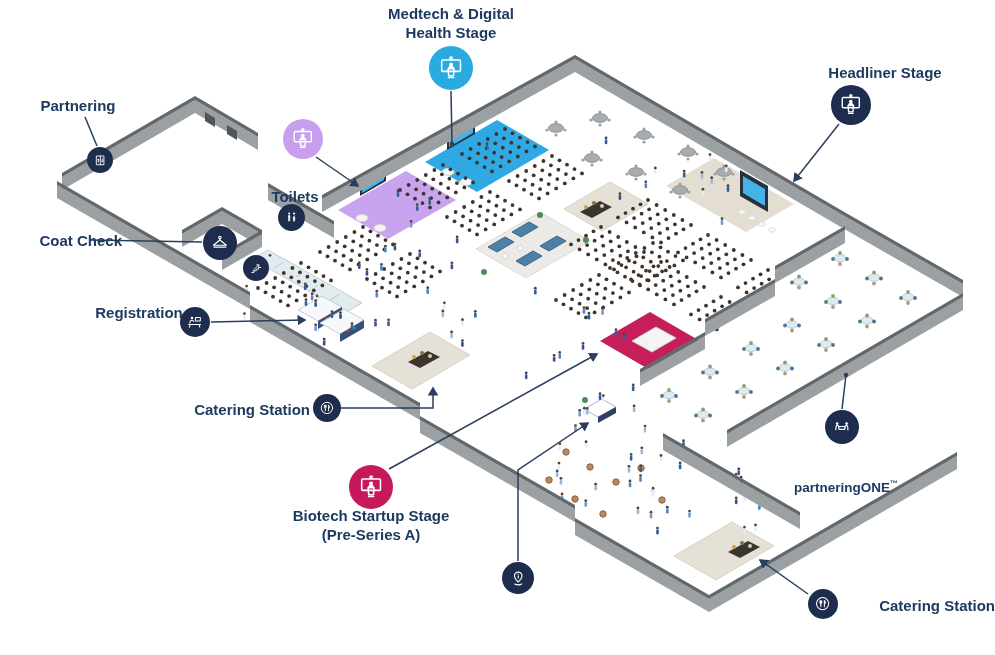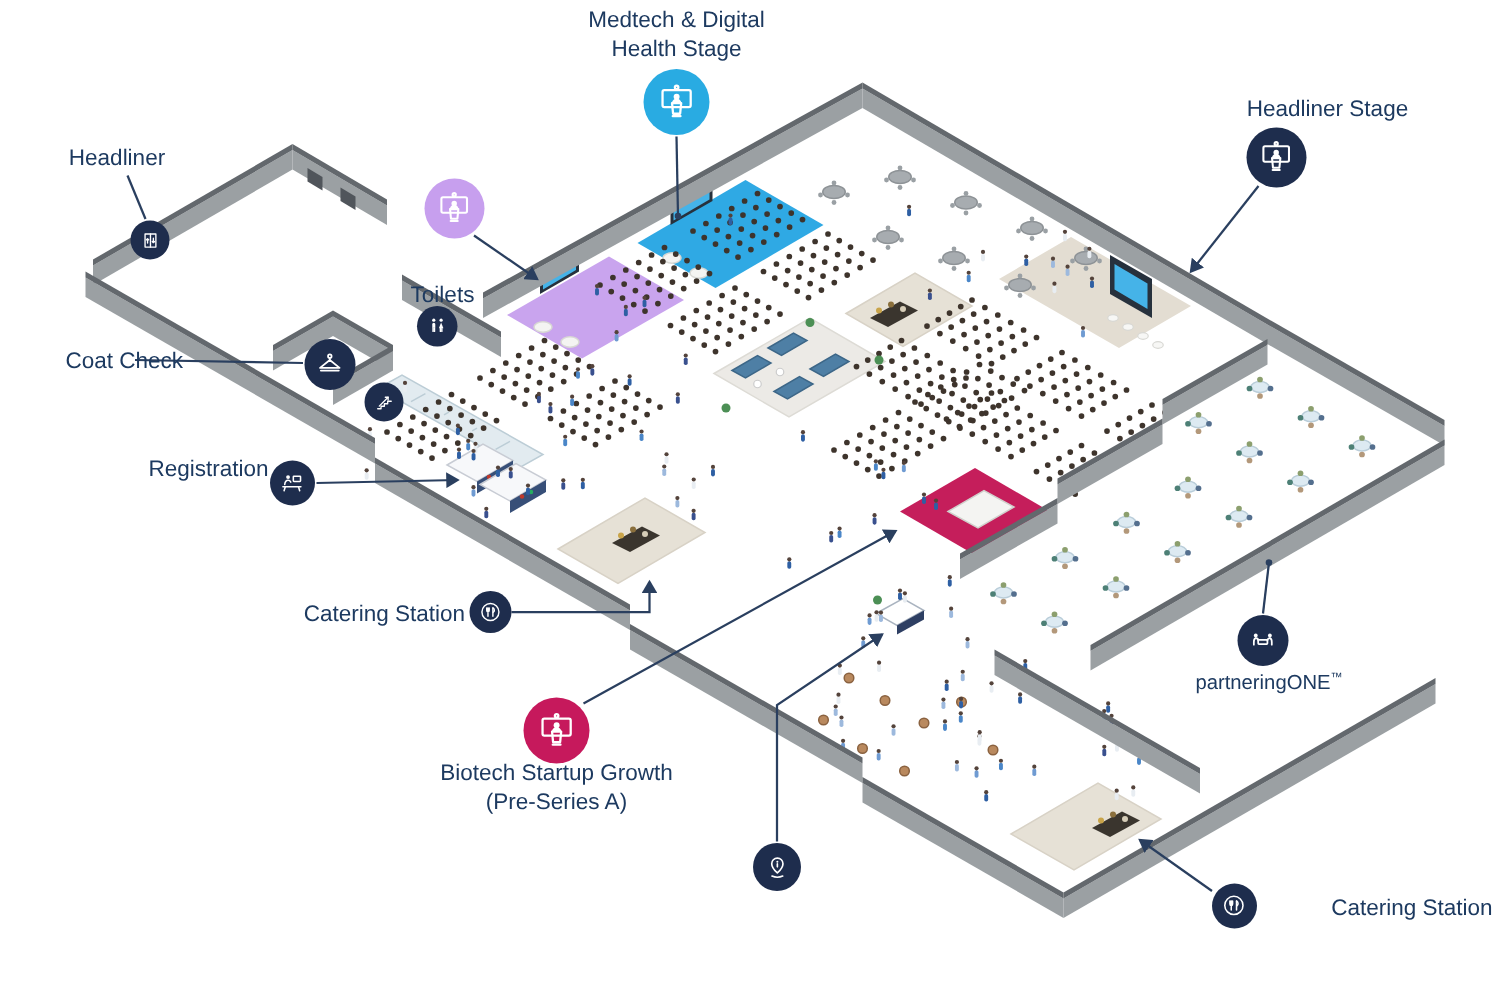--- a/index.html
+++ b/index.html
@@ -1,24 +1,24 @@
 <!DOCTYPE html>
 <html><head>
 <meta charset="utf-8">
 <style>
   html,body{margin:0;padding:0;background:#fff;}
   #stage{position:relative;width:995px;height:655px;background:#fff;overflow:hidden;
          font-family:"Liberation Sans",sans-serif;}
   #map{position:absolute;left:0;top:0;}
-  .lbl{position:absolute;font-weight:400;font-size:15px;line-height:19px;color:#1d3a60;
+  .lbl{position:absolute;font-weight:700;font-size:15px;line-height:19px;color:#1d3a60;
        text-align:center;white-space:nowrap;}
   .lbl.left{text-align:right;}
   .lbl.right{text-align:right;}
   .lbl sup{font-size:8px;}
-  .pone{font-size:13.5px;}
+  .pone{font-size:13.5px;margin-top:32px;}
   .ic{position:absolute;border-radius:50%;display:flex;align-items:center;justify-content:center;}
   .ic svg{width:64%;height:64%;}
   .ic svg *{stroke:#fff;stroke-width:1.3;fill:none;stroke-linecap:round;stroke-linejoin:round;}
   .ic svg .f{fill:#fff;stroke:none;}
 </style>
 </head>
 <body>
 
 <div id="stage">
   <svg id="map" width="995" height="655" viewBox="0 0 995 655">
@@ -917,21 +917,21 @@
         <circle cx="12" cy="3.6" r="1"></circle>
         <rect x="4" y="5.2" width="16" height="9.6" rx="1"></rect>
         <circle class="f" cx="12" cy="9" r="1.7"></circle>
         <path class="f" d="M9.3 12.4c.3-1.6 1.4-2.5 2.7-2.5s2.4.9 2.7 2.5z"></path>
         <path d="M9.4 12.6h5.2l-.6 6h-4z"></path>
         <path d="M9.8 20h4.4"></path>
       </svg>
   </div>
 
   <div class="lbl" style="left:18px;top:96px;width:120px;">
-    <span>Headliner</span>
+    <span>Partnering</span>
   </div>
   <div class="ic" style="left: 87px; top: 147px; width: 26px; height: 26px; background: rgb(30, 45, 77);">
     <svg viewBox="0 0 24 24">
         <rect x="6.8" y="5.8" width="10.4" height="12.6"></rect>
         <path d="M12 5.8v12.6"></path>
         <path d="M9.2 14.5v-4.2M8.1 11.4l1.1-1.1 1.1 1.1"></path>
         <path d="M14.8 9.9v4.2M13.7 13l1.1 1.1 1.1-1.1"></path>
       </svg>
   </div>
 
@@ -990,21 +990,21 @@
     <svg viewBox="0 0 24 24">
         <circle cx="12" cy="3.6" r="1"></circle>
         <rect x="4" y="5.2" width="16" height="9.6" rx="1"></rect>
         <circle class="f" cx="12" cy="9" r="1.7"></circle>
         <path class="f" d="M9.3 12.4c.3-1.6 1.4-2.5 2.7-2.5s2.4.9 2.7 2.5z"></path>
         <path d="M9.4 12.6h5.2l-.6 6h-4z"></path>
         <path d="M9.8 20h4.4"></path>
       </svg>
   </div>
   <div class="lbl" style="left:261px;top:506px;width:220px;">
-    <span>Biotech Startup Growth</span><br>
+    <span>Biotech Startup Stage</span><br>
     <span>(Pre-Series A)</span>
   </div>
 
   <div class="ic" style="left: 502px; top: 562px; width: 32px; height: 32px; background: rgb(30, 45, 77);">
     <svg viewBox="0 0 24 24">
         <path d="M12 4.8c-2.5 0-4.4 1.9-4.4 4.3 0 3.2 4.4 7.3 4.4 7.3s4.4-4.1 4.4-7.3c0-2.4-1.9-4.3-4.4-4.3z"></path>
         <circle class="f" cx="12" cy="7.7" r=".8"></circle>
         <path d="M12 9.3v2.3"></path>
         <path d="M7.8 18.8c2.7 1.2 5.7 1.2 8.4 0"></path>
       </svg>

